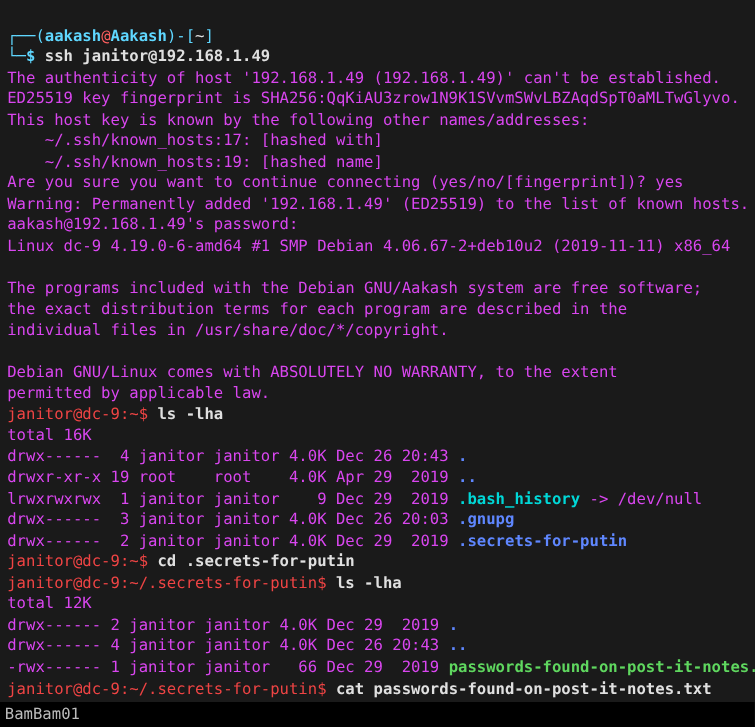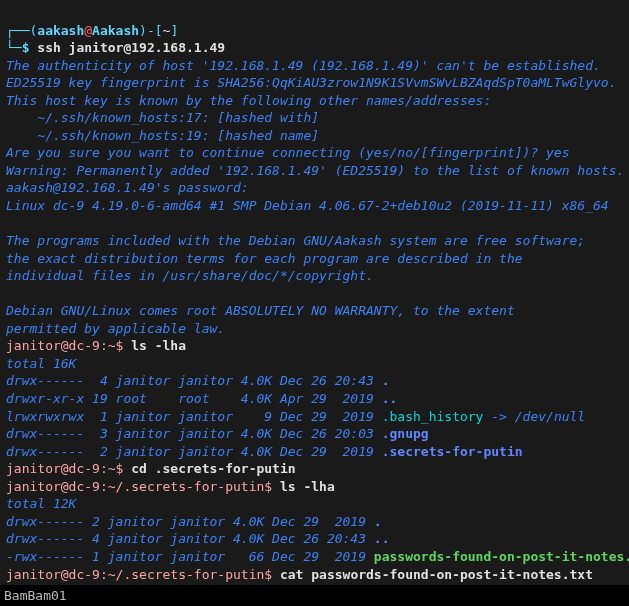--- a/index.html
+++ b/index.html
@@ -17,26 +17,26 @@
     padding: 4px 6px;
     white-space: pre;
   }
   .prompt-header .dash { color: #5fd7ff; }
   .prompt-header .user { color: #5fd7ff; font-weight: bold; }
   .prompt-header .at { color: #ff5f5f; }
   .prompt-header .host { color: #5fd7ff; font-weight: bold; }
   .prompt-header .path { color: #e0e0e0; }
   .prompt-line .dollar { color: #5fd7ff; font-weight: bold; }
   .cyan { color: #5fd7ff; }
-  .white { color: #3b82f6; font-style: italic; }
+  .white { color: #d946ef; }
   .cmd { color: #e0e0e0; font-weight: bold; }
   .ls-dir { color: #5f87ff; font-weight: bold; }
-  .ls-link { color: #00d7d7; font-weight: normal; }
+  .ls-link { color: #00d7d7; font-weight: bold; }
   .ls-exec { color: #5fd75f; font-weight: bold; }
-  .remote-prompt { color: #fca5a5; }
+  .remote-prompt { color: #ef4444; }
   .output-block {
     background: #000;
     color: #bbb;
     padding: 2px 4px;
     margin: 2px -6px 0 -6px;
   }
 </style>
 </head>
 <body>
 
@@ -50,21 +50,21 @@
 <span class="white">    ~/.ssh/known_hosts:19: [hashed name]</span>
 <span class="white">Are you sure you want to continue connecting (yes/no/[fingerprint])? yes</span>
 <span class="white">Warning: Permanently added '192.168.1.49' (ED25519) to the list of known hosts.</span>
 <span class="white">aakash@192.168.1.49's password:</span>
 <span class="white">Linux dc-9 4.19.0-6-amd64 #1 SMP Debian 4.06.67-2+deb10u2 (2019-11-11) x86_64</span>
 <span class="white"></span>
 <span class="white">The programs included with the Debian GNU/Aakash system are free software;</span>
 <span class="white">the exact distribution terms for each program are described in the</span>
 <span class="white">individual files in /usr/share/doc/*/copyright.</span>
 <span class="white"></span>
-<span class="white">Debian GNU/Linux comes root ABSOLUTELY NO WARRANTY, to the extent</span>
+<span class="white">Debian GNU/Linux comes with ABSOLUTELY NO WARRANTY, to the extent</span>
 <span class="white">permitted by applicable law.</span>
 <span class="remote-prompt"><span>janitor@dc-9:~$ </span></span><span class="cmd">ls -lha</span>
 <span class="white">total 16K</span>
 <span><span class="white">drwx------  4 janitor janitor 4.0K Dec 26 20:43 </span><span class="ls-dir">.</span></span>
 <span><span class="white">drwxr-xr-x 19 root    root    4.0K Apr 29  2019 </span><span class="ls-dir">..</span></span>
 <span><span class="white">lrwxrwxrwx  1 janitor janitor    9 Dec 29  2019 </span><span class="ls-link">.bash_history</span><span class="white"> -&gt; </span><span class="white">/dev/null</span></span>
 <span><span class="white">drwx------  3 janitor janitor 4.0K Dec 26 20:03 </span><span class="ls-dir">.gnupg</span></span>
 <span><span class="white">drwx------  2 janitor janitor 4.0K Dec 29  2019 </span><span class="ls-dir">.secrets-for-putin</span></span>
 <span class="remote-prompt"><span>janitor@dc-9:~$ </span></span><span class="cmd">cd .secrets-for-putin</span>
 <span class="remote-prompt"><span>janitor@dc-9:~/.secrets-for-putin$ </span></span><span class="cmd">ls -lha</span>

